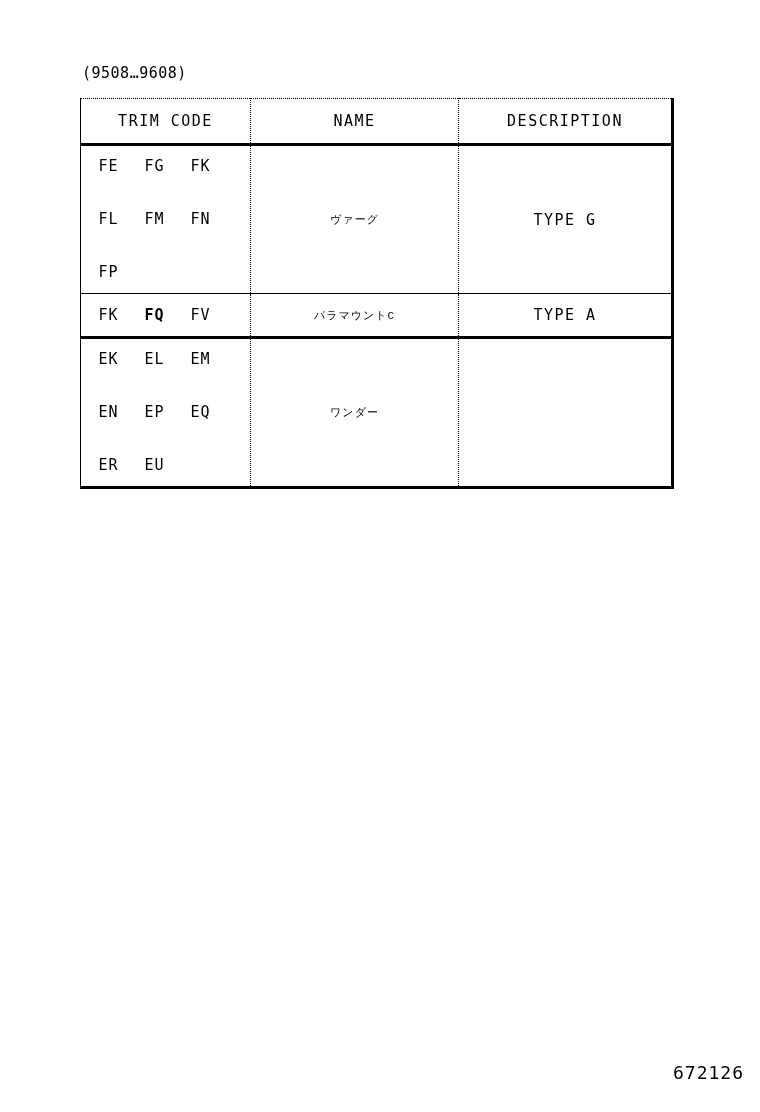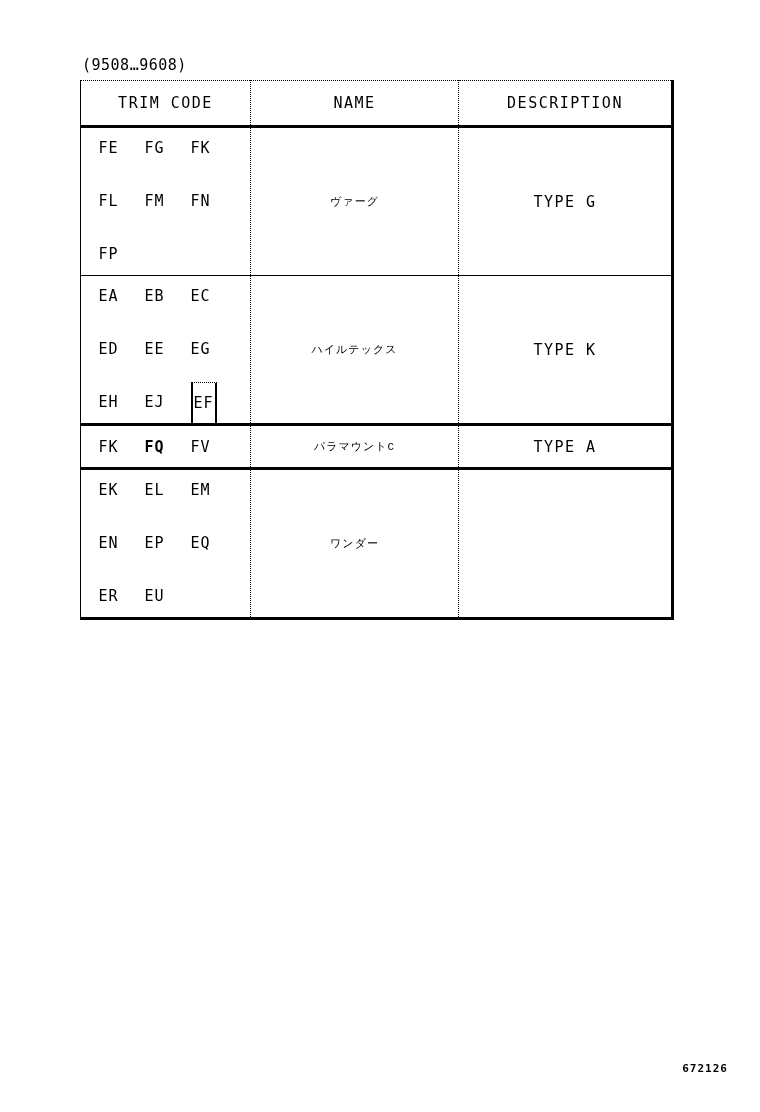--- a/index.html
+++ b/index.html
@@ -2,25 +2,25 @@
 <html><head>
   <meta charset="utf-8">
   <style>
     html, body { margin: 0; padding: 0; background: #ffffff; }
     body {
       width: 760px; height: 1112px; position: relative; overflow: hidden;
       font-family: "DejaVu Sans Mono", "Liberation Mono", monospace;
       color: #000000;
     }
     .date-range {
-      position: absolute; left: 82px; top: 56px;
+      position: absolute; left: 82px; top: 64px;
       font-size: 15px; letter-spacing: 0.5px;
     }
     .trim-table {
-      position: absolute; left: 80px; top: 80px;
+      position: absolute; left: 80px; top: 98px;
       width: 594px; border-collapse: collapse; table-layout: fixed;
       border-top: 1px dotted #000;
       border-left: 1px solid #000;
       border-right: 3px solid #000;
       border-bottom: 3px solid #000;
     }
     .trim-table col.c1 { width: 170px; }
     .trim-table col.c2 { width: 208px; }
     .trim-table col.c3 { width: 214px; }
     .trim-table th, .trim-table td {
@@ -44,22 +44,22 @@
       padding-left: 4px;
     }
     .codes span { height: 41px; line-height: 41px; }
     .name-cell { font-family: Liberation Mono, monospace; font-size: 11px; font-weight: bold; letter-spacing: 1px; }
     .desc-cell { font-size: 15px; letter-spacing: 1.5px; }
     .boxed-code {
       display: inline-block; line-height: 14px; padding: 0 1px;
       border: 2px solid #000; border-top: 1px dotted #000;
     }
     .drawing-id {
-      position: absolute; right: 32px; top: 1062px;
-      font-size: 11px; letter-spacing: 1px; font-weight: bold;
+      position: absolute; right: 16px; top: 1062px;
+      font-size: 18px; letter-spacing: 1px;
     }
   </style>
 </head>
 <body>
 
 <div class="date-range">(9508…9608)</div>
 
 <table class="trim-table">
   <colgroup>
       <col class="c1">
@@ -82,37 +82,20 @@
             <span>FK</span>
             <span>FL</span>
             <span>FM</span>
             <span>FN</span>
             <span>FP</span>
           </div>
         </td>
         <td class="name-cell">ヴァーグ</td>
         <td class="desc-cell">TYPE G</td>
       </tr>
-      <tr class="thick-bottom" style="height: 126px;">
-        <td>
-          <div class="codes">
-            <span>EA</span>
-            <span>EB</span>
-            <span>EC</span>
-            <span>ED</span>
-            <span>EE</span>
-            <span>EG</span>
-            <span>EH</span>
-            <span>EJ</span>
-            <span><span class="boxed-code">EF</span></span>
-          </div>
-        </td>
-        <td class="name-cell">ハイルテックス</td>
-        <td class="desc-cell">TYPE K</td>
-      </tr>
       <tr class="thick-bottom" style="height: 44px;">
         <td>
           <div class="codes">
             <span style="height: auto; line-height: 20px;">FK</span>
             <span style="height: auto; line-height: 20px; font-weight: bold;">FQ</span>
             <span style="height: auto; line-height: 20px;">FV</span>
           </div>
         </td>
         <td class="name-cell">パラマウントC</td>
         <td class="desc-cell">TYPE A</td>

